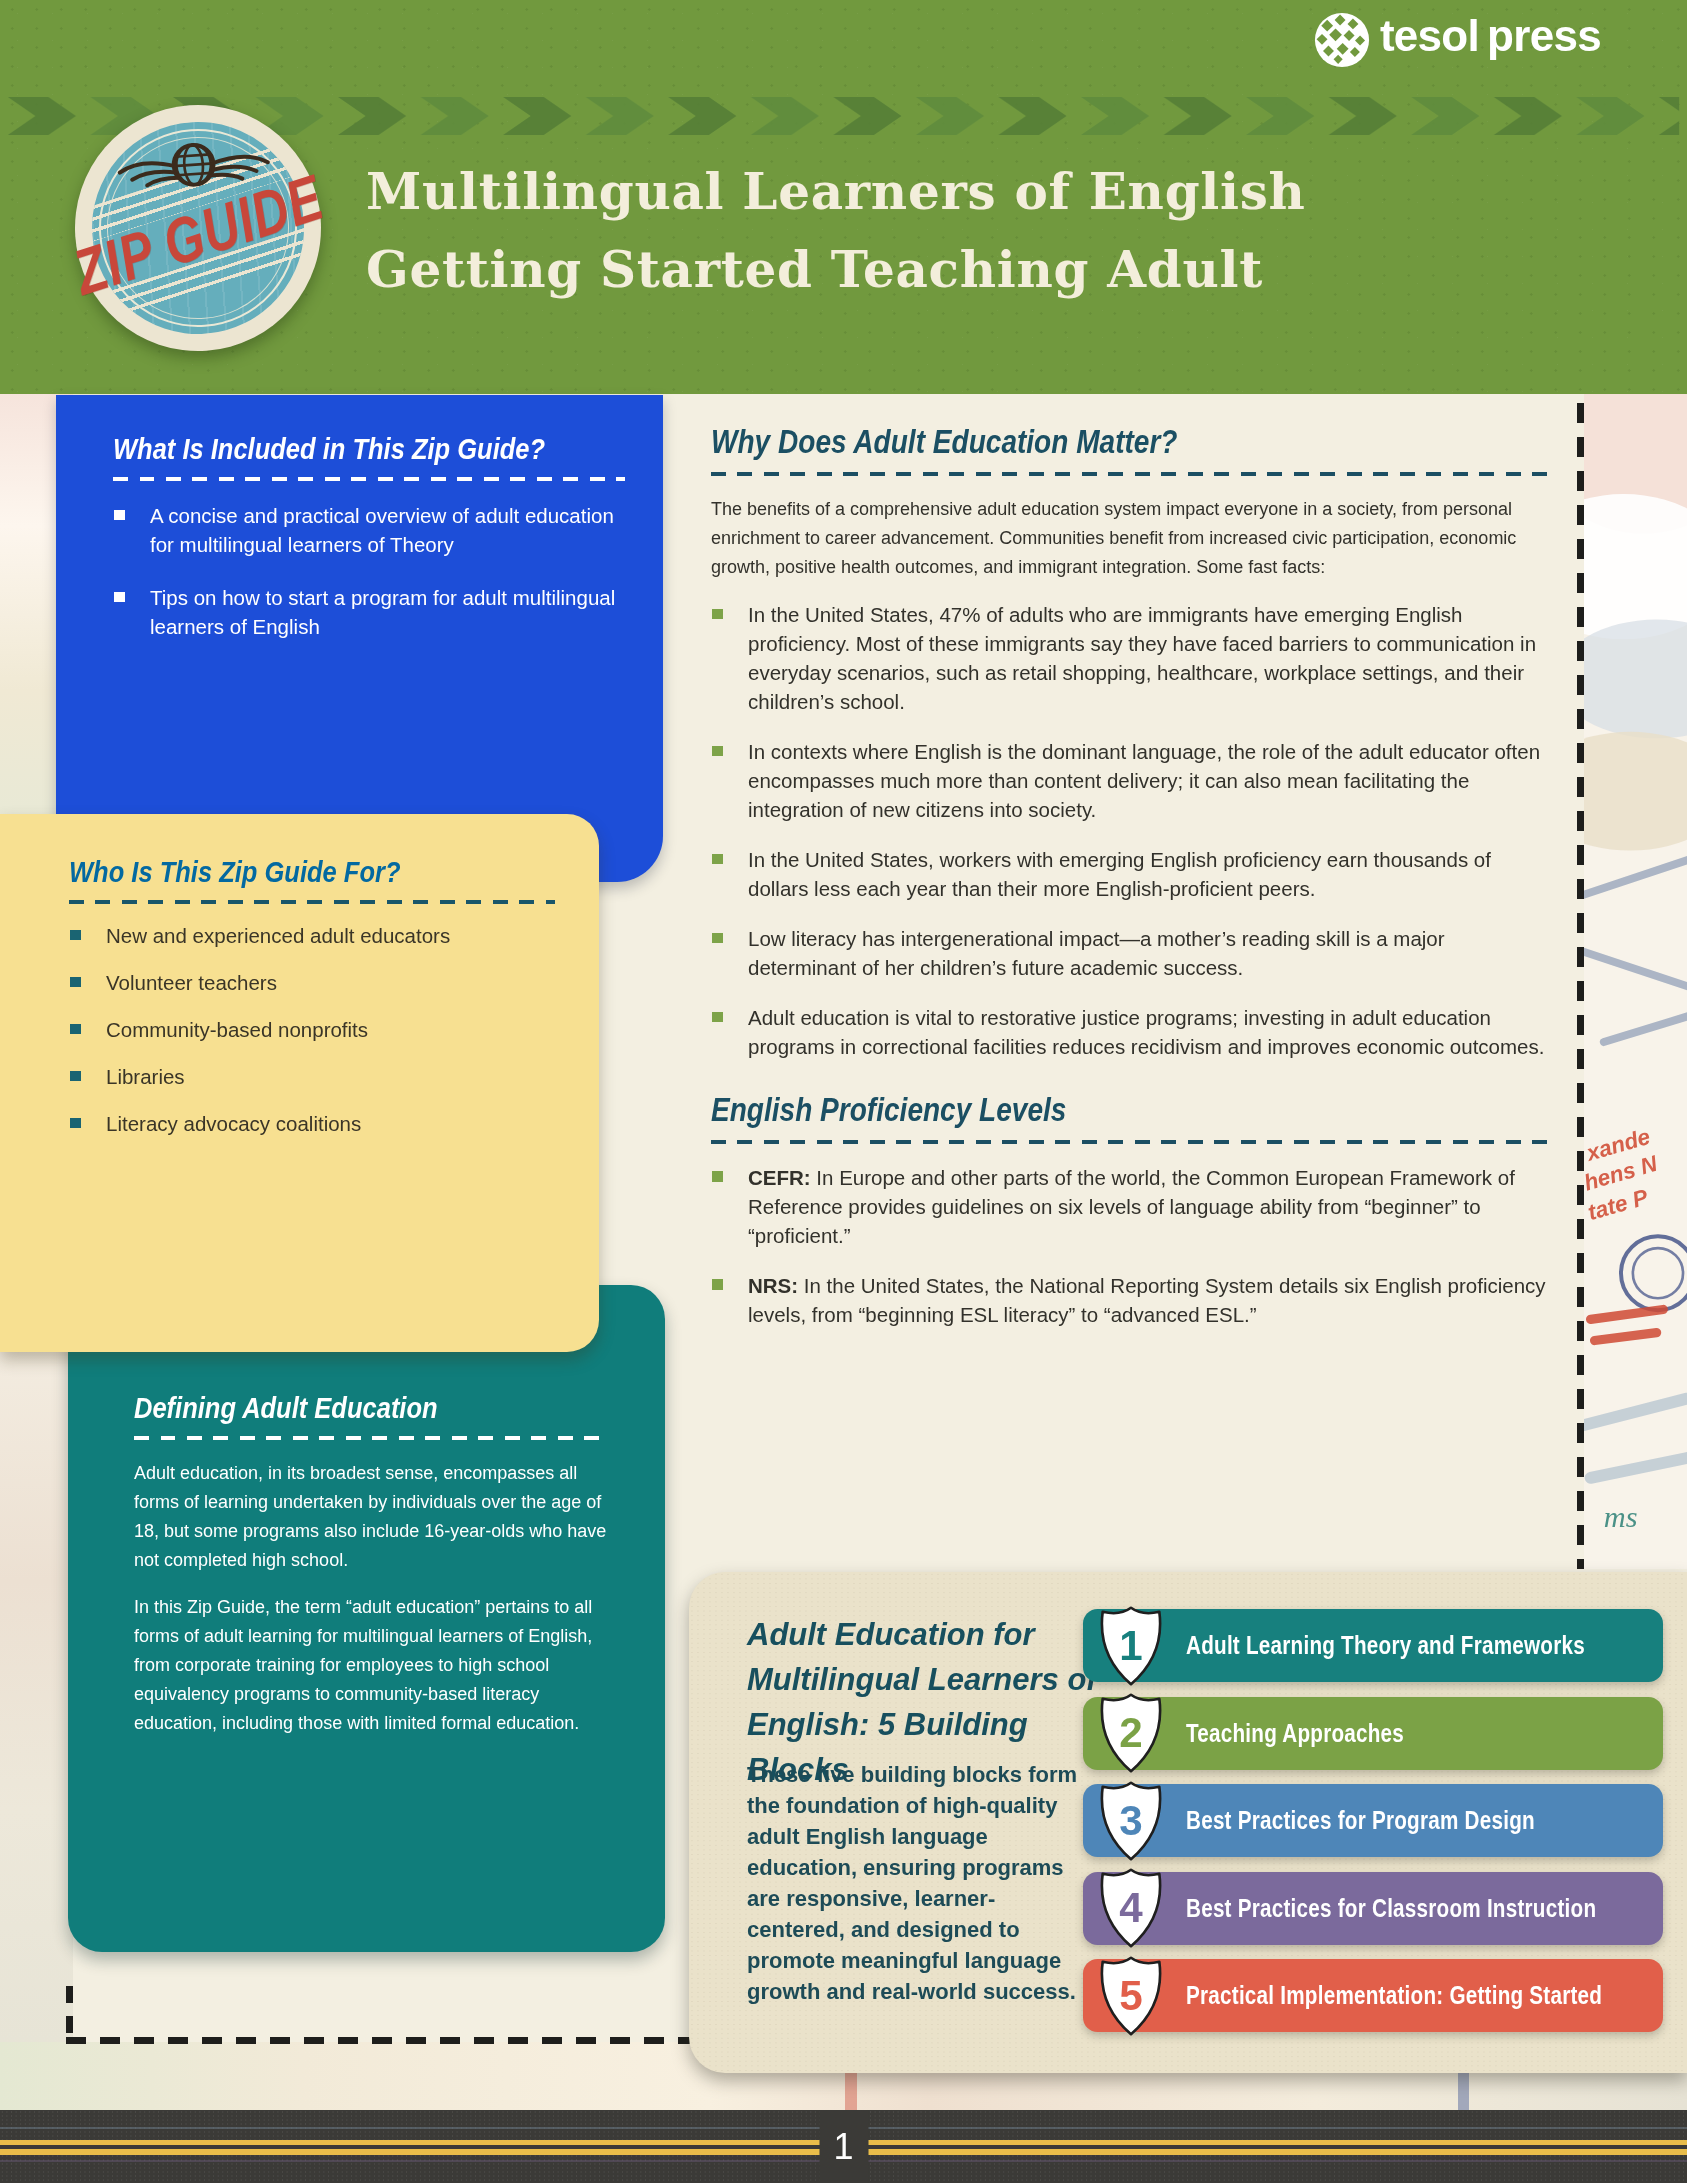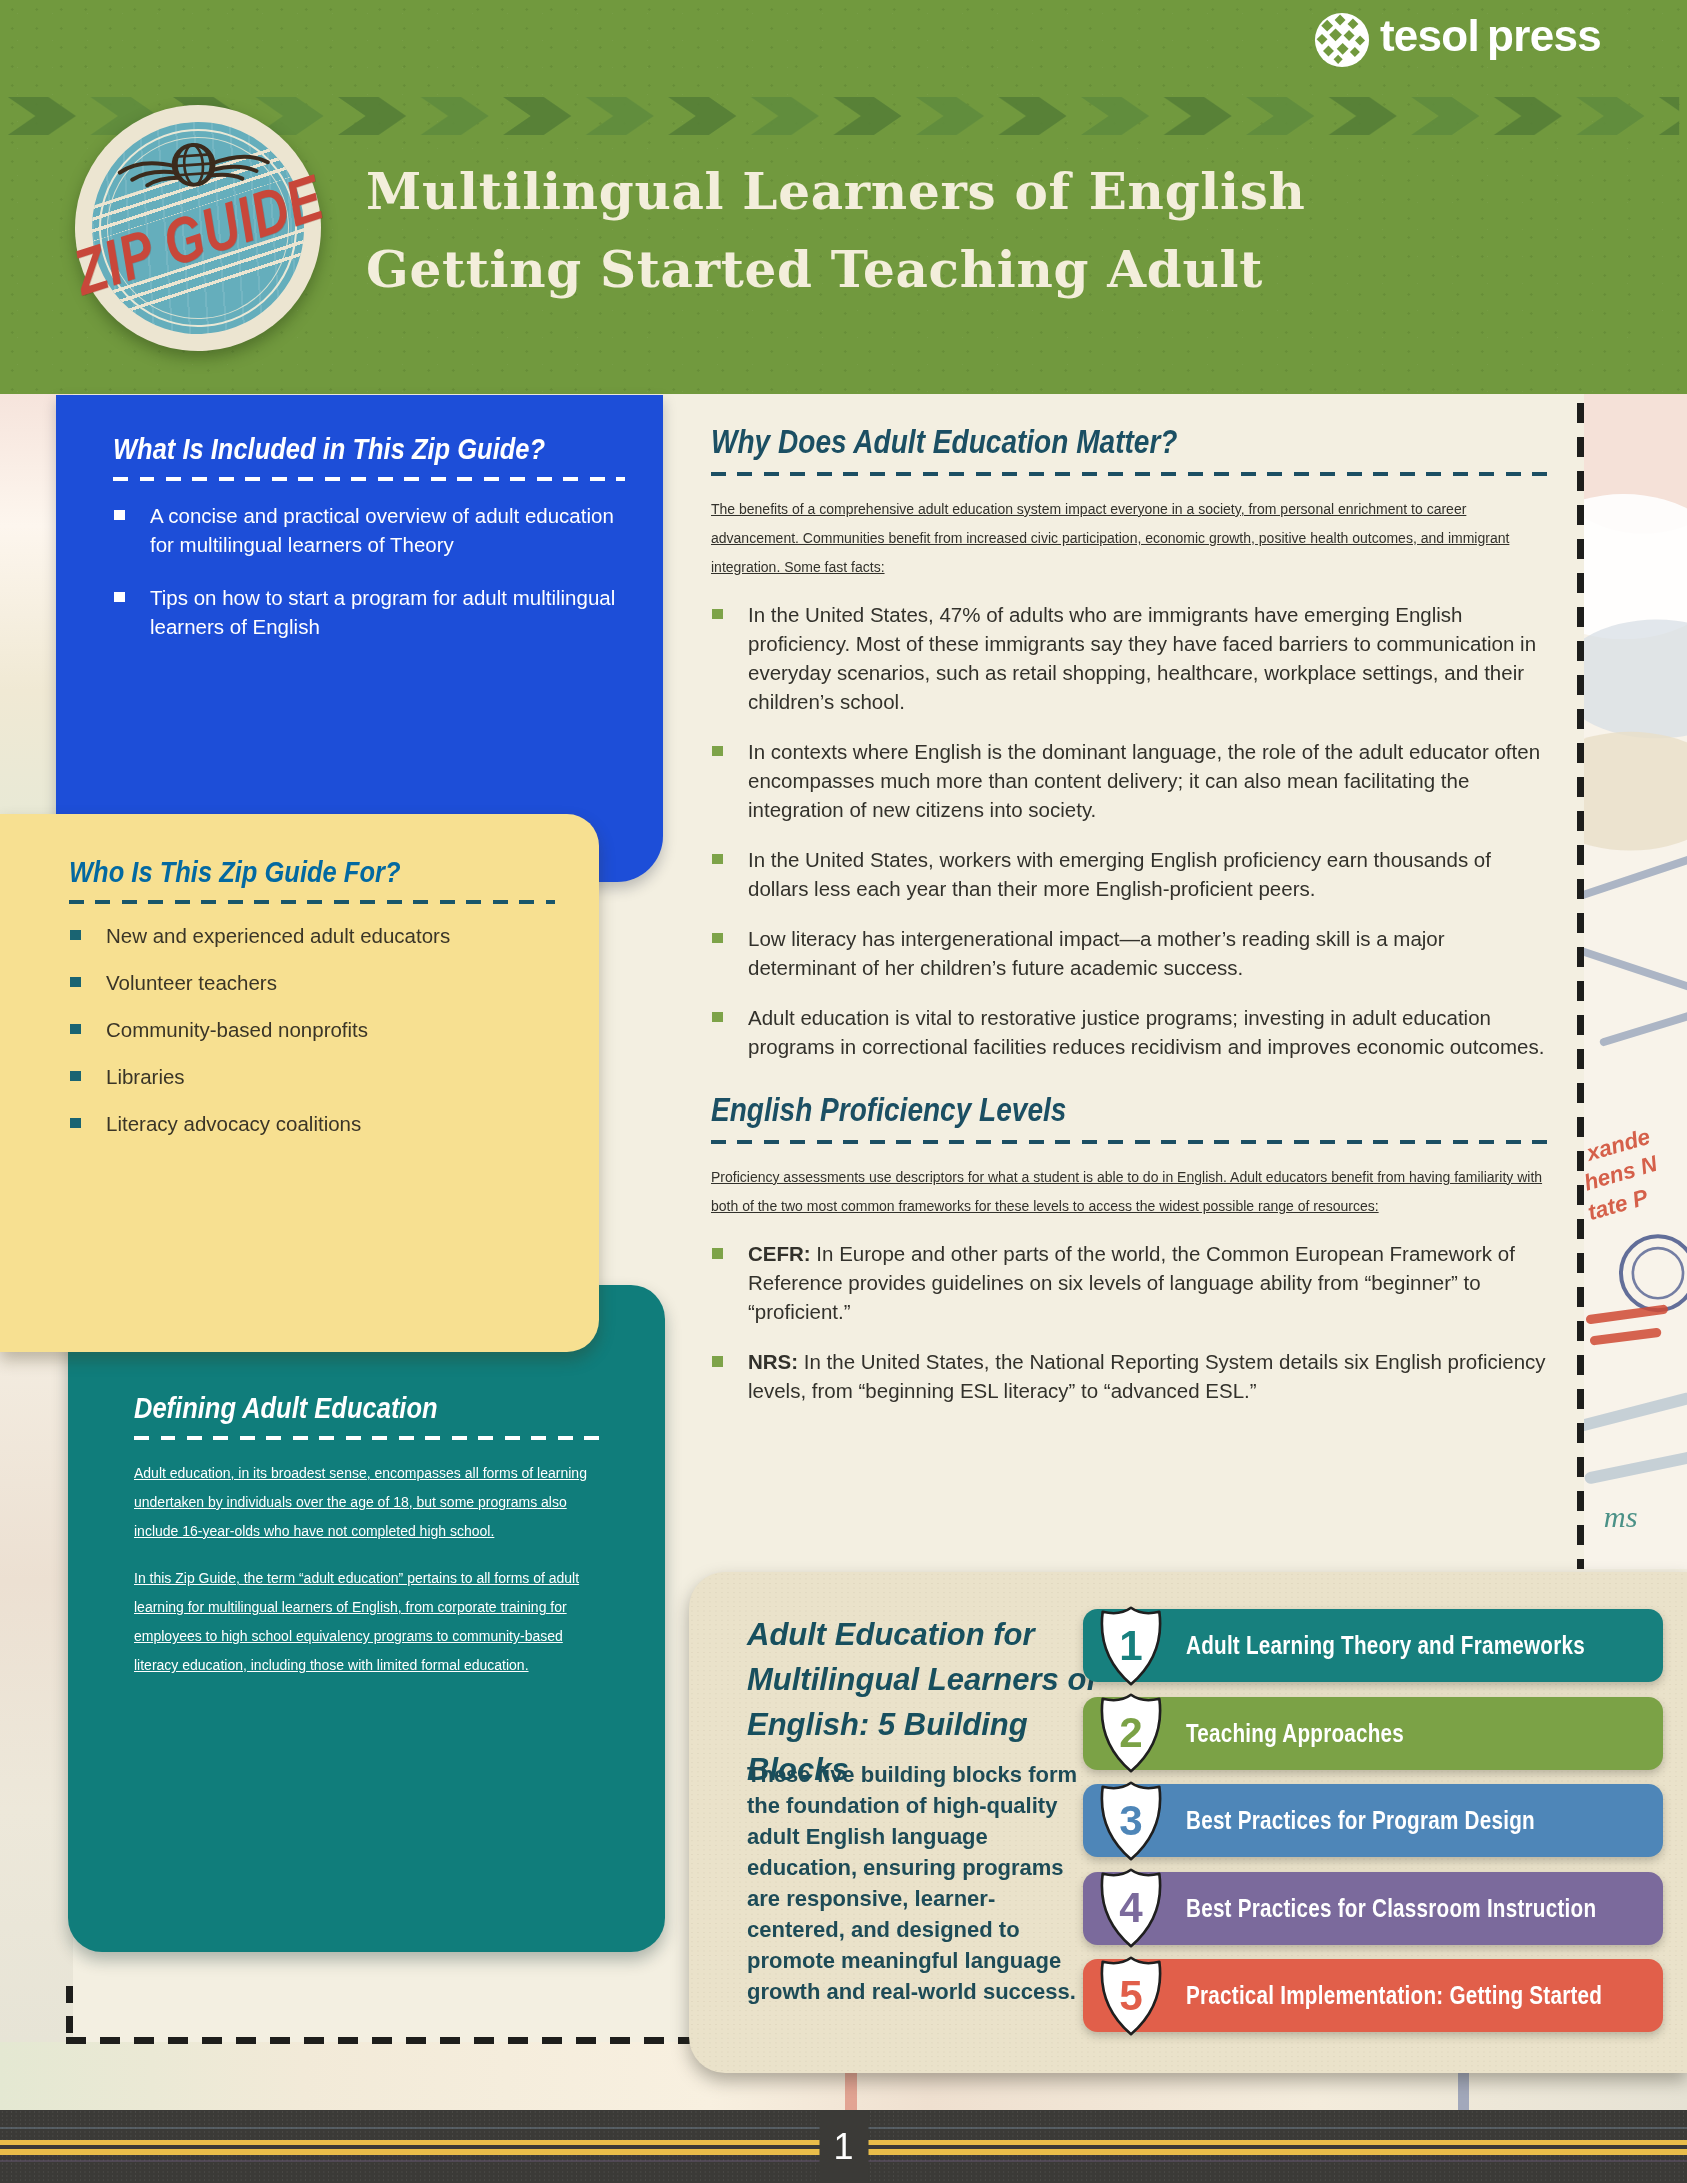--- a/index.html
+++ b/index.html
@@ -51,21 +51,21 @@
     background:repeating-linear-gradient(to bottom,#1e1e1c 0 17px,transparent 17px 30px);}
   .hdash-bl{position:absolute;left:66px;top:2037px;width:709px;height:6.6px;z-index:2;
     background:repeating-linear-gradient(to right,#1e1e1c 0 20px,transparent 20px 34px);}
   
   .cond{display:inline-block;transform:scaleX(.85);transform-origin:left center;white-space:nowrap;}
   .h-box{font-size:30px;font-weight:bold;font-style:italic;}
   .dashline{height:4.6px;margin-top:10.6px;}
   .dash-white{background:repeating-linear-gradient(to right,#fff 0 14.6px,transparent 14.6px 26.5px);}
   .dash-teal{background:repeating-linear-gradient(to right,#19566a 0 14.6px,transparent 14.6px 26.5px);}
   .dash-petrol{background:repeating-linear-gradient(to right,#1b4f63 0 14.6px,transparent 14.6px 26.5px);}
-  p{margin:0 0 18.5px 0;font-size:14px;line-height:29px;text-decoration:underline;}
+  p{margin:0 0 18.5px 0;font-size:18px;line-height:29px;}
   ul{list-style:none;margin:0;padding:0;}
   li{position:relative;padding-left:37px;font-size:20.5px;line-height:29px;margin-bottom:21px;}
   li::before{content:"";position:absolute;left:1.3px;top:8.6px;width:10.6px;height:10.6px;background:#7da348;}
   
   .blue-box{position:absolute;left:56px;top:395px;width:607px;height:487px;background:#1d4ed8;
     border-radius:0 0 46px 0;z-index:2;box-sizing:border-box;padding:37px 38px 0 57px;color:#fff;
     box-shadow:0 6.6px 13.2px rgba(30,40,60,.25);}
   .blue-box li::before{background:#fff;}
   .blue-box li{margin-bottom:24px;}
   .yellow-box{position:absolute;left:0;top:814px;width:599px;height:538px;background:#f7e091;
@@ -275,21 +275,20 @@
         <li>Low literacy has intergenerational impact—a mother’s reading skill is a major determinant of her children’s future academic success.</li>
         <li>Adult education is vital to restorative justice programs; investing in adult education programs in correctional facilities reduces recidivism and improves economic outcomes.</li>
       </ul>
     </section>
 
     <section>
       <div class="h-sec">
         <span class="cond">English Proficiency Levels</span>
       </div>
       <div class="dashline dash-petrol"></div>
-      <p>Proficiency assessments use descriptors for what a student is able to do in English. Adult educators benefit from having familiarity with both of the two most common frameworks for these levels to access the widest possible range of resources:</p>
       <ul>
         <li><strong>CEFR:</strong><span> In Europe and other parts of the world, the Common European Framework of Reference provides guidelines on six levels of language ability from “beginner” to “proficient.”</span></li>
         <li><strong>NRS:</strong><span> In the United States, the National Reporting System details six English proficiency levels, from “beginning ESL literacy” to “advanced ESL.”</span></li>
       </ul>
     </section>
   </div>
 
   <div class="panel">
     <div class="panel-head">Adult Education for Multilingual Learners of English: 5 Building Blocks</div>
     <div class="panel-intro">These five building blocks form the foundation of high-quality adult English language education, ensuring programs are responsive, learner-centered, and designed to promote meaningful language growth and real-world success.</div>

